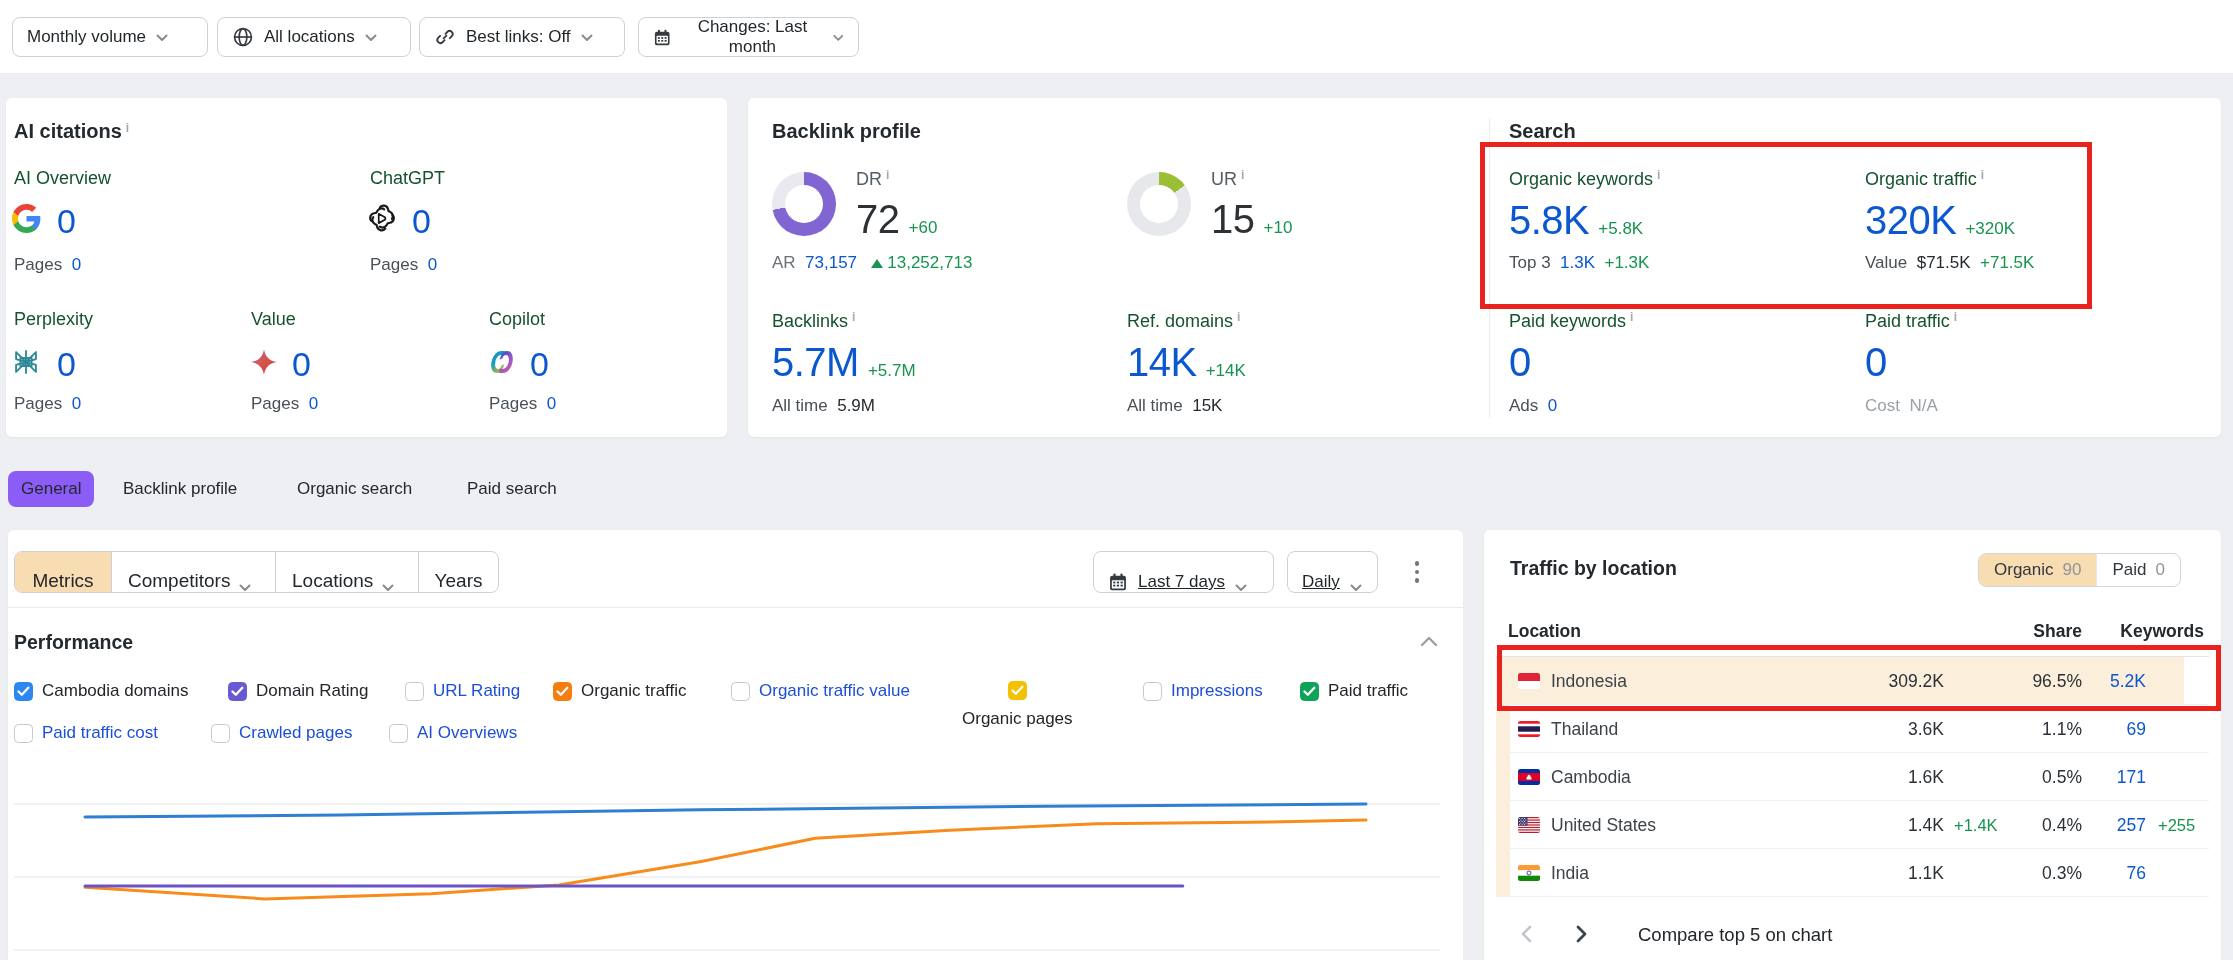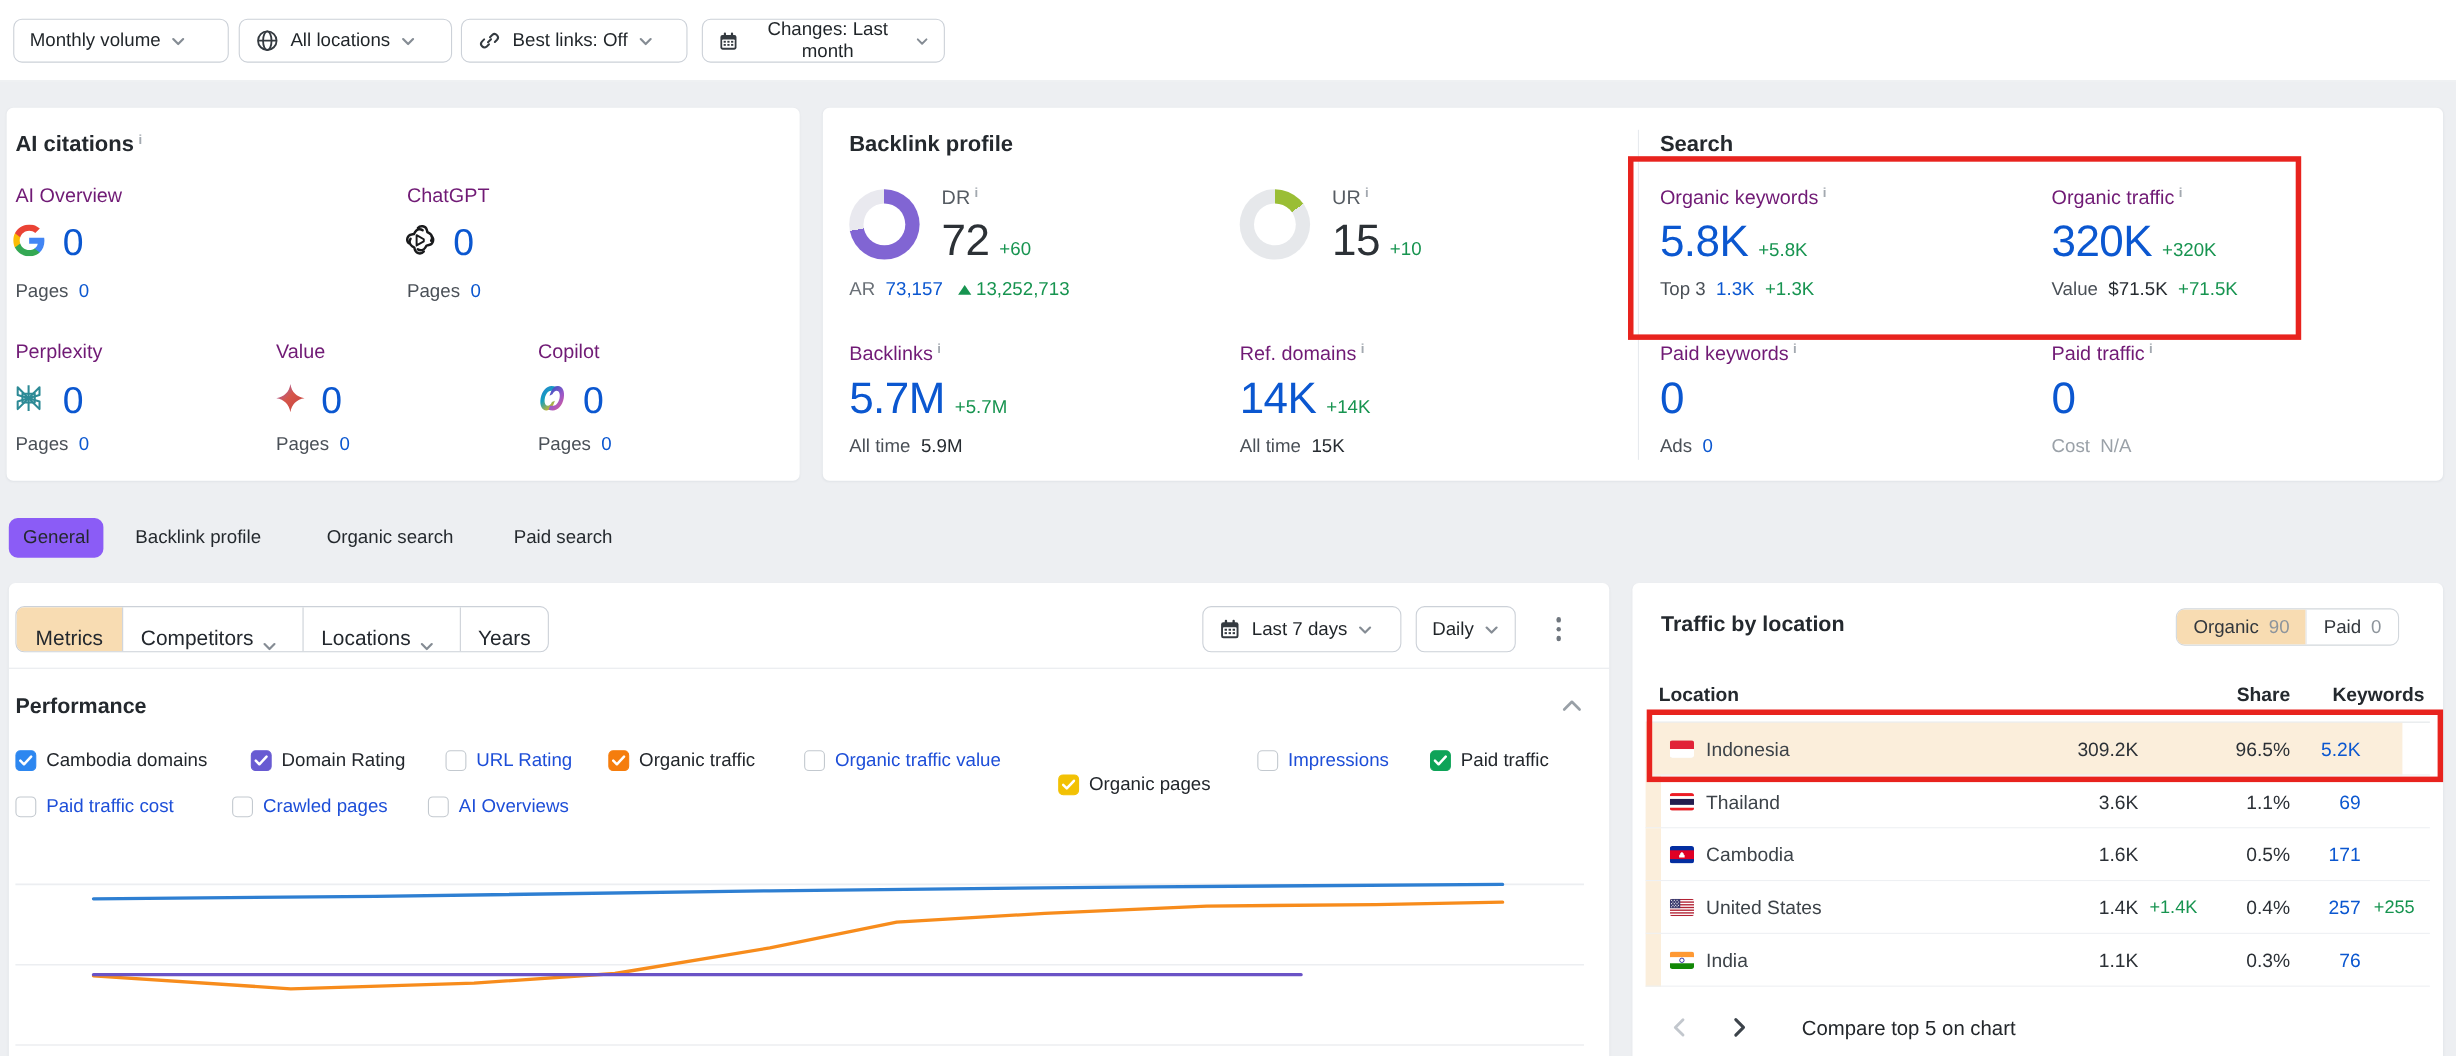--- a/index.html
+++ b/index.html
@@ -21,21 +21,21 @@
   }
   .chev { width:12px; height:8px; margin-top:2px; }
   .chev polyline { fill:none; stroke:#858c94; stroke-width:2; stroke-linecap:round; stroke-linejoin:round; }
 
   
   .card { position:absolute; background:#fff; border-radius:6px; box-shadow:0 1px 2px rgba(25,35,50,.05); }
   .card-title { font-size:20px; font-weight:700; color:#24292e; }
   .info { font-size:12px; color:#a3a9b0; font-weight:700; vertical-align:super; margin-left:4px; }
 
   
-  .m-label { font-size:18px; color:#701a75; white-space:nowrap; }
+  .m-label { font-size:18px; color:#14532d; white-space:nowrap; }
   .big { font-size:40px; color:#0b57d0; white-space:nowrap; letter-spacing:-.5px; }
   .big.dark { color:#2c3136; }
   .big.sm { font-size:34px; }
   .delta { font-size:17px; color:#179450; margin-left:9px; letter-spacing:0; }
   .sub { font-size:17px; color:#4a5057; white-space:nowrap; }
   .sub .lbl { color:#4a5057; }
   .sub .lbl-muted { color:#9aa1a8; }
   .sub .link { color:#0b57d0; }
   .sub .dark { color:#262b30; }
   .sub .green { color:#179450; }
@@ -49,21 +49,21 @@
   
   .tab { position:absolute; top:471px; height:36px; line-height:36px; border-radius:8px; padding:0 13px; font-size:17px; color:#24292e; cursor:pointer; }
   .tab.active { background:#8b5cf6; }
 
   
   .seg-group { position:absolute; display:flex; border:1px solid #ccd1d8; border-radius:8px; background:#fff; height:42px; overflow:hidden; }
   .seg { display:flex; align-items:flex-end; gap:9px; padding:0 16px; font-size:19px; color:#23282e; border-left:1px solid #ccd1d8; cursor:pointer; white-space:nowrap; }
   .seg:first-child { border-left:none; }
   .seg.active { background:#f8dcb2; }
 
-  .tool-btn { position:absolute; top:551px; height:42px; border:1px solid #ccd1d8; border-radius:8px; background:#fff; display:flex; align-items:center; gap:10px; padding:0 14px; font-size:17px; color:#1f2428; cursor:pointer; }
+  .tool-btn { position:absolute; top:551px; height:42px; border:1px solid #ccd1d8; border-radius:8px; background:#fff; display:flex; align-items:flex-end; gap:10px; padding:0 14px; font-size:17px; color:#1f2428; cursor:pointer;text-decoration:underline; }
 
   .kebab { position:absolute; width:24px; height:42px; display:flex; flex-direction:column; align-items:center; justify-content:center; gap:4px; cursor:pointer; }
   .kebab i { width:4.5px; height:4.5px; border-radius:50%; background:#6f767e; }
 
   
   .cb { position:absolute; display:flex; align-items:center; gap:9px; cursor:pointer; }
   .cb .box { width:19px; height:19px; border-radius:4.5px; border:1.5px solid #c3c9cf; background:#fff; display:flex; align-items:center; justify-content:center; flex:none; }
   .cb.on .box { border-color:var(--cb); background:var(--cb); }
   .cb .box svg { visibility:hidden; }
   .cb.on .box svg { visibility:visible; }
@@ -431,21 +431,21 @@
     <span class="txt">Organic traffic</span>
   </div>
 <div class="cb off" style="left:731px;top:681px">
     <span class="box">
       <svg width="13" height="11" viewBox="0 0 13 11">
         <polyline points="1.5,5.5 4.8,8.8 11.3,1.8" fill="none" stroke="#fff" stroke-width="2.3" stroke-linecap="round" stroke-linejoin="round"></polyline>
       </svg>
     </span>
     <span class="txt">Organic traffic value</span>
   </div>
-<div class="cb on" style="left: 962px; top: 703px; --cb: #f2c104;">
+<div class="cb on" style="left: 962px; top: 681px; flex-direction: column; --cb: #f2c104;">
     <span class="box">
       <svg width="13" height="11" viewBox="0 0 13 11">
         <polyline points="1.5,5.5 4.8,8.8 11.3,1.8" fill="none" stroke="#fff" stroke-width="2.3" stroke-linecap="round" stroke-linejoin="round"></polyline>
       </svg>
     </span>
     <span class="txt">Organic pages</span>
   </div>
 <div class="cb off" style="left:1143px;top:681px">
     <span class="box">
       <svg width="13" height="11" viewBox="0 0 13 11">

